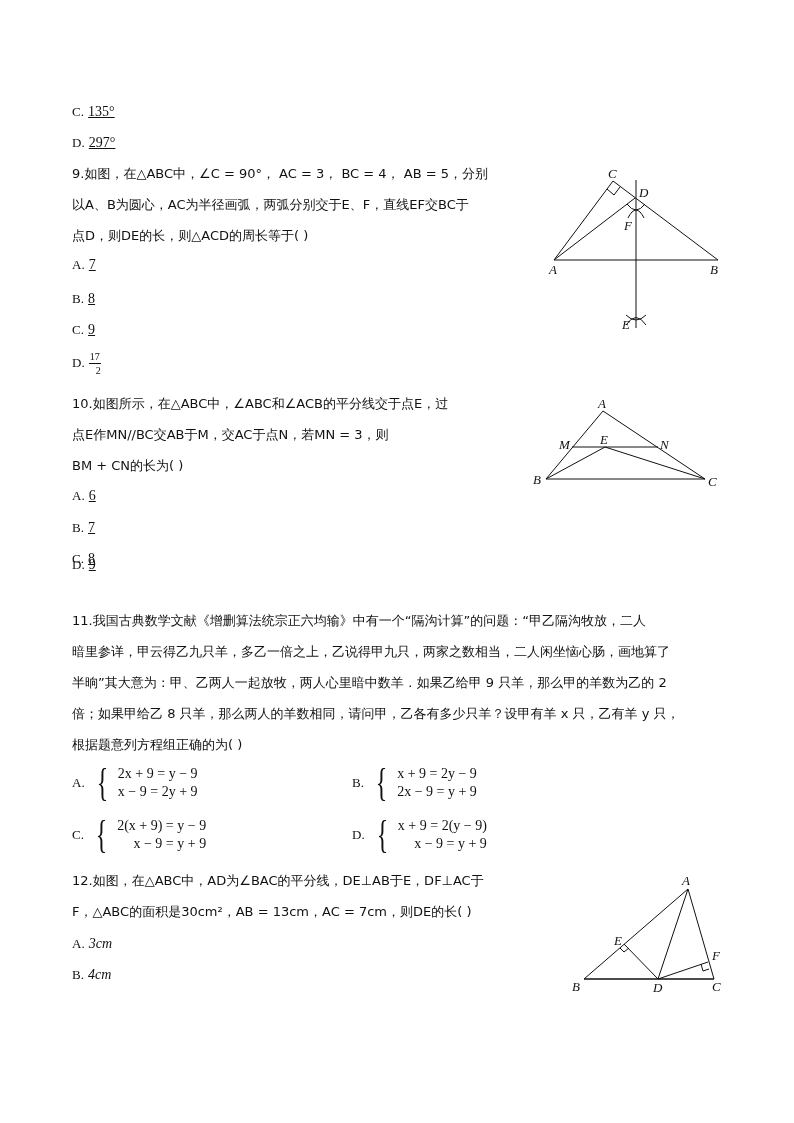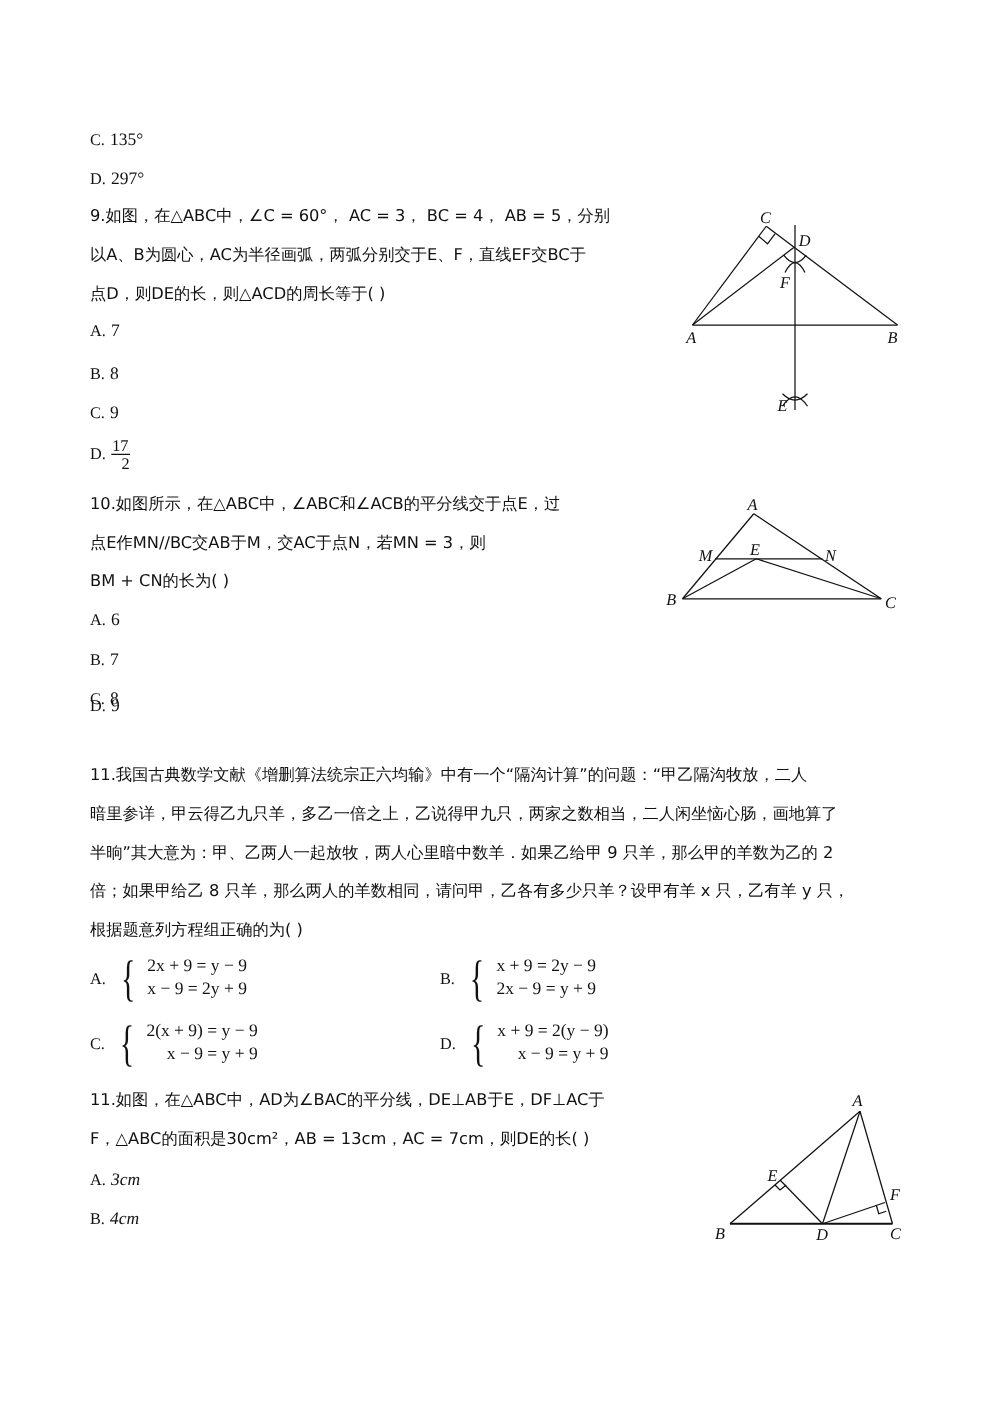--- a/index.html
+++ b/index.html
@@ -1,22 +1,22 @@
 <!DOCTYPE html>
 <html><head>
 <meta charset="utf-8">
 <style>
   html, body { margin:0; padding:0; background:#ffffff; }
   body { width:794px; height:1123px; position:relative; overflow:hidden;
          font-family:"DejaVu Sans", sans-serif; color:#111; font-size:13px; }
   .line { position:absolute; left:72px; white-space:nowrap; line-height:18px; }
   .m { font-family:"Liberation Serif", serif; font-style:italic; font-size:14px;text-align:center; }
-  .r { font-family:"Liberation Serif", serif; font-size:14px; }
+  .r { font-family:"Liberation Serif", serif; font-size:14px;text-decoration:underline; }
   .opt { font-family:"Liberation Serif", serif; font-size:13px; }
-  .frac { display:inline-block; vertical-align:middle; text-align:right; font-family:"Liberation Serif", serif; font-size:13px; line-height:13px; }
+  .frac { display:inline-block; vertical-align:middle; text-align:right; font-family:"Liberation Serif", serif; font-size:10px; line-height:13px; }
   .frac span { display:block; }
   .frac .num { border-bottom:1px solid #111; padding:0 1px; }
   .fig { position:absolute; }
   .fig text { font-family:"Liberation Serif", serif; font-style:italic; font-size:13px; fill:#111; }
   .sys { position:absolute; display:flex; align-items:center; }
   .sys .brace { font-family:"Liberation Serif", serif; font-size:40px; line-height:40px; margin:0 6px 0 8px; transform:scaleX(0.6); }
   .sys .eqs { font-family:"Liberation Serif", serif; font-size:14px; line-height:18px;text-align:right; }
   .sys .eqs div { white-space:nowrap; }
 </style>
 </head>
@@ -24,21 +24,21 @@
 
 <div class="line" style="top:103px">
   <span class="opt">C.</span>
   <span class="r">135°</span>
 </div>
 <div class="line" style="top:134px">
   <span class="opt">D.</span>
   <span class="r">297°</span>
 </div>
 
-<div class="line" style="top:165px">9.如图，在△ABC中，∠C = 60°， AC = 3， BC = 4， AB = 5，分别</div>
+<div class="line" style="top:165px">9.如图，在△ABC中，∠C = 90°， AC = 3， BC = 4， AB = 5，分别</div>
 <div class="line" style="top:196px">以A、B为圆心，AC为半径画弧，两弧分别交于E、F，直线EF交BC于</div>
 <div class="line" style="top:227px">点D，则DE的长，则△ACD的周长等于(    )</div>
 <div class="line" style="top:256px">
   <span class="opt">A.</span>
   <span class="r">7</span>
 </div>
 <div class="line" style="top:290px">
   <span class="opt">B.</span>
   <span class="r">8</span>
 </div>
@@ -144,21 +144,21 @@
 </div>
 <div class="sys" style="left:352px;top:815px">
   <span class="opt">D.</span>
   <span class="brace">{</span>
   <div class="eqs">
       <div>x + 9 = 2(y − 9)</div>
       <div>x − 9 = y + 9</div>
     </div>
 </div>
 
-<div class="line" style="top:872px">11.如图，在△ABC中，AD为∠BAC的平分线，DE⊥AB于E，DF⊥AC于</div>
+<div class="line" style="top:872px">12.如图，在△ABC中，AD为∠BAC的平分线，DE⊥AB于E，DF⊥AC于</div>
 <div class="line" style="top:903px">F，△ABC的面积是30cm²，AB = 13cm，AC = 7cm，则DE的长(    )</div>
 <div class="line" style="top:935px">
   <span class="opt">A.</span>
   <span class="m">3cm</span>
 </div>
 <div class="line" style="top:966px">
   <span class="opt">B.</span>
   <span class="m">4cm</span>
 </div>
 

